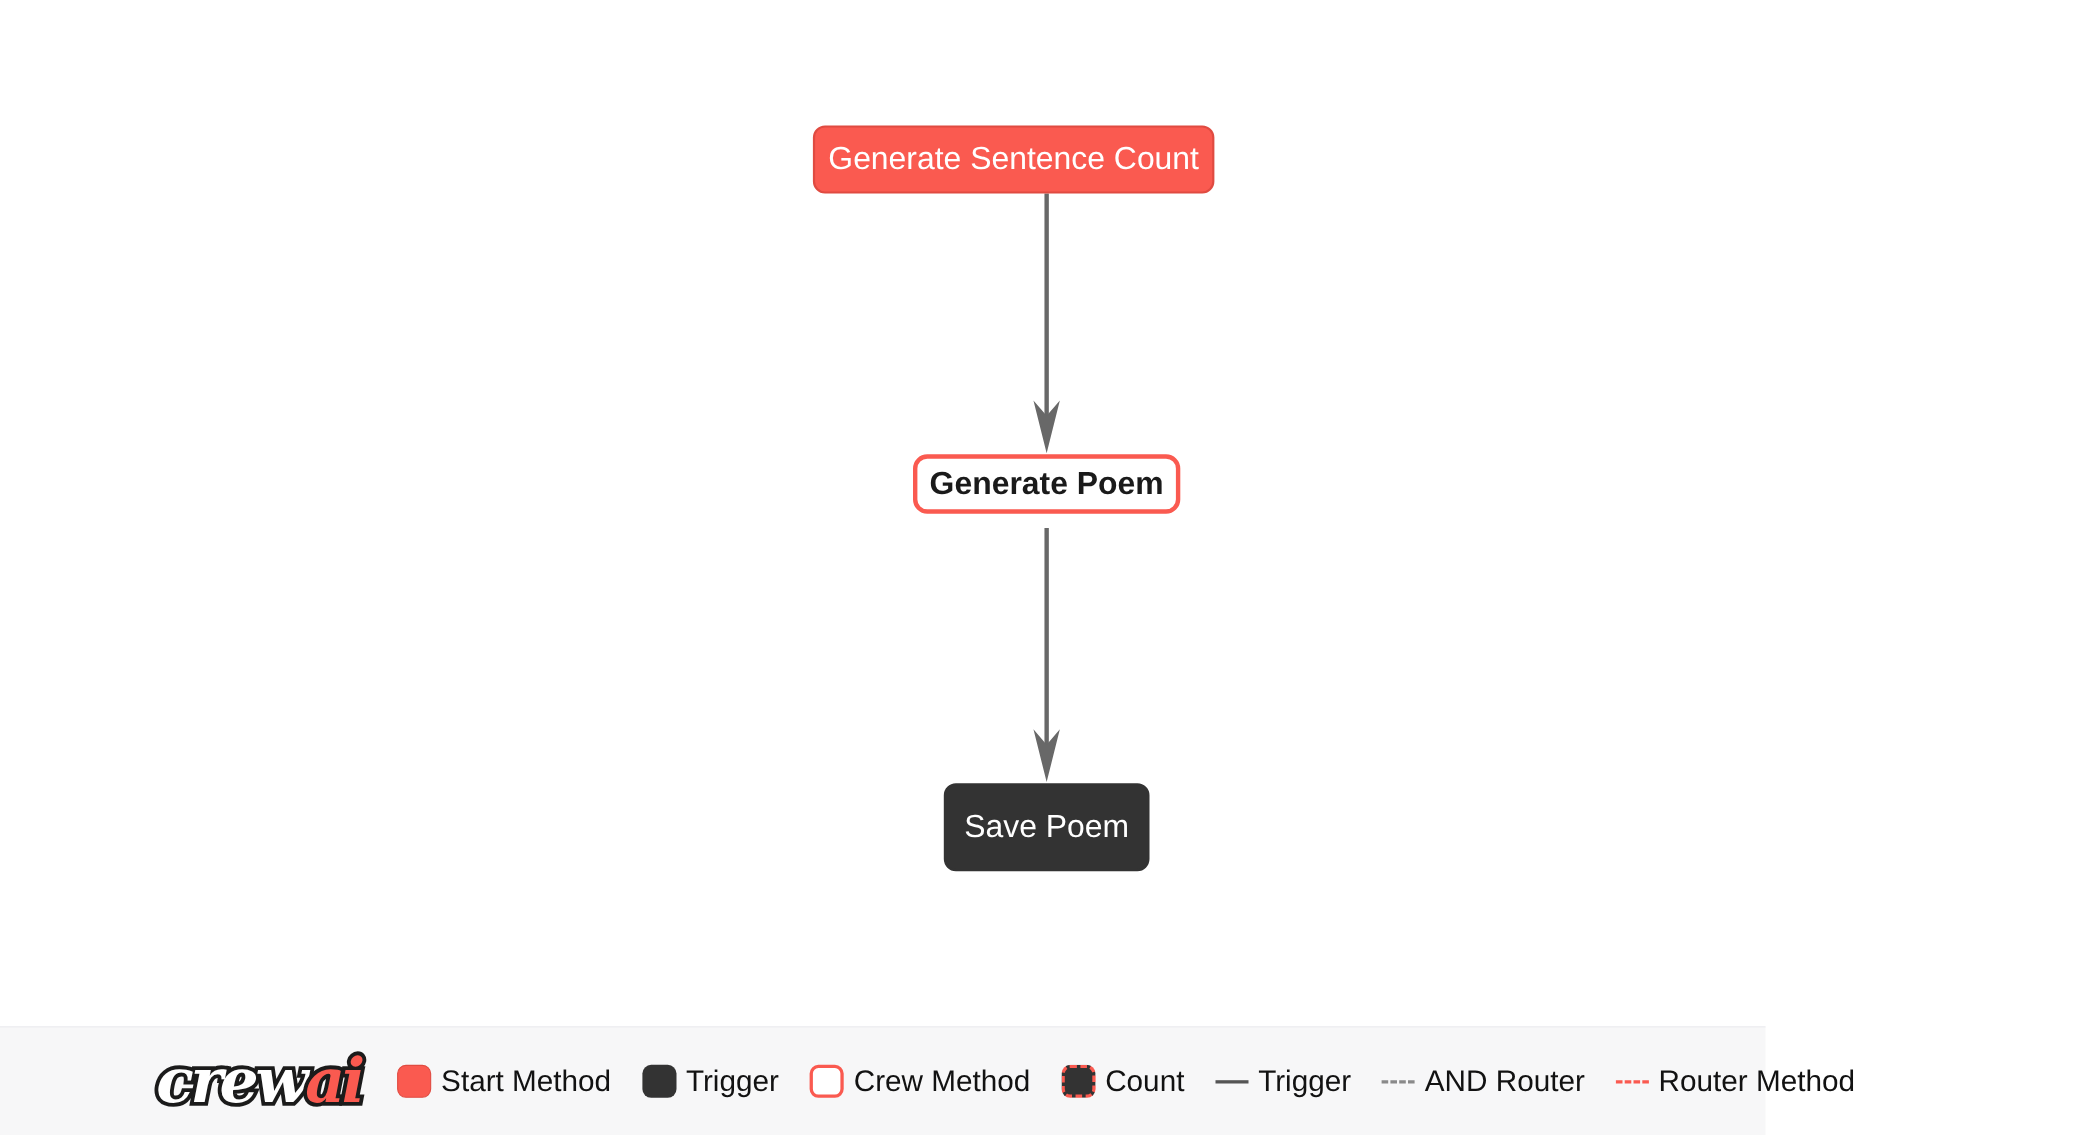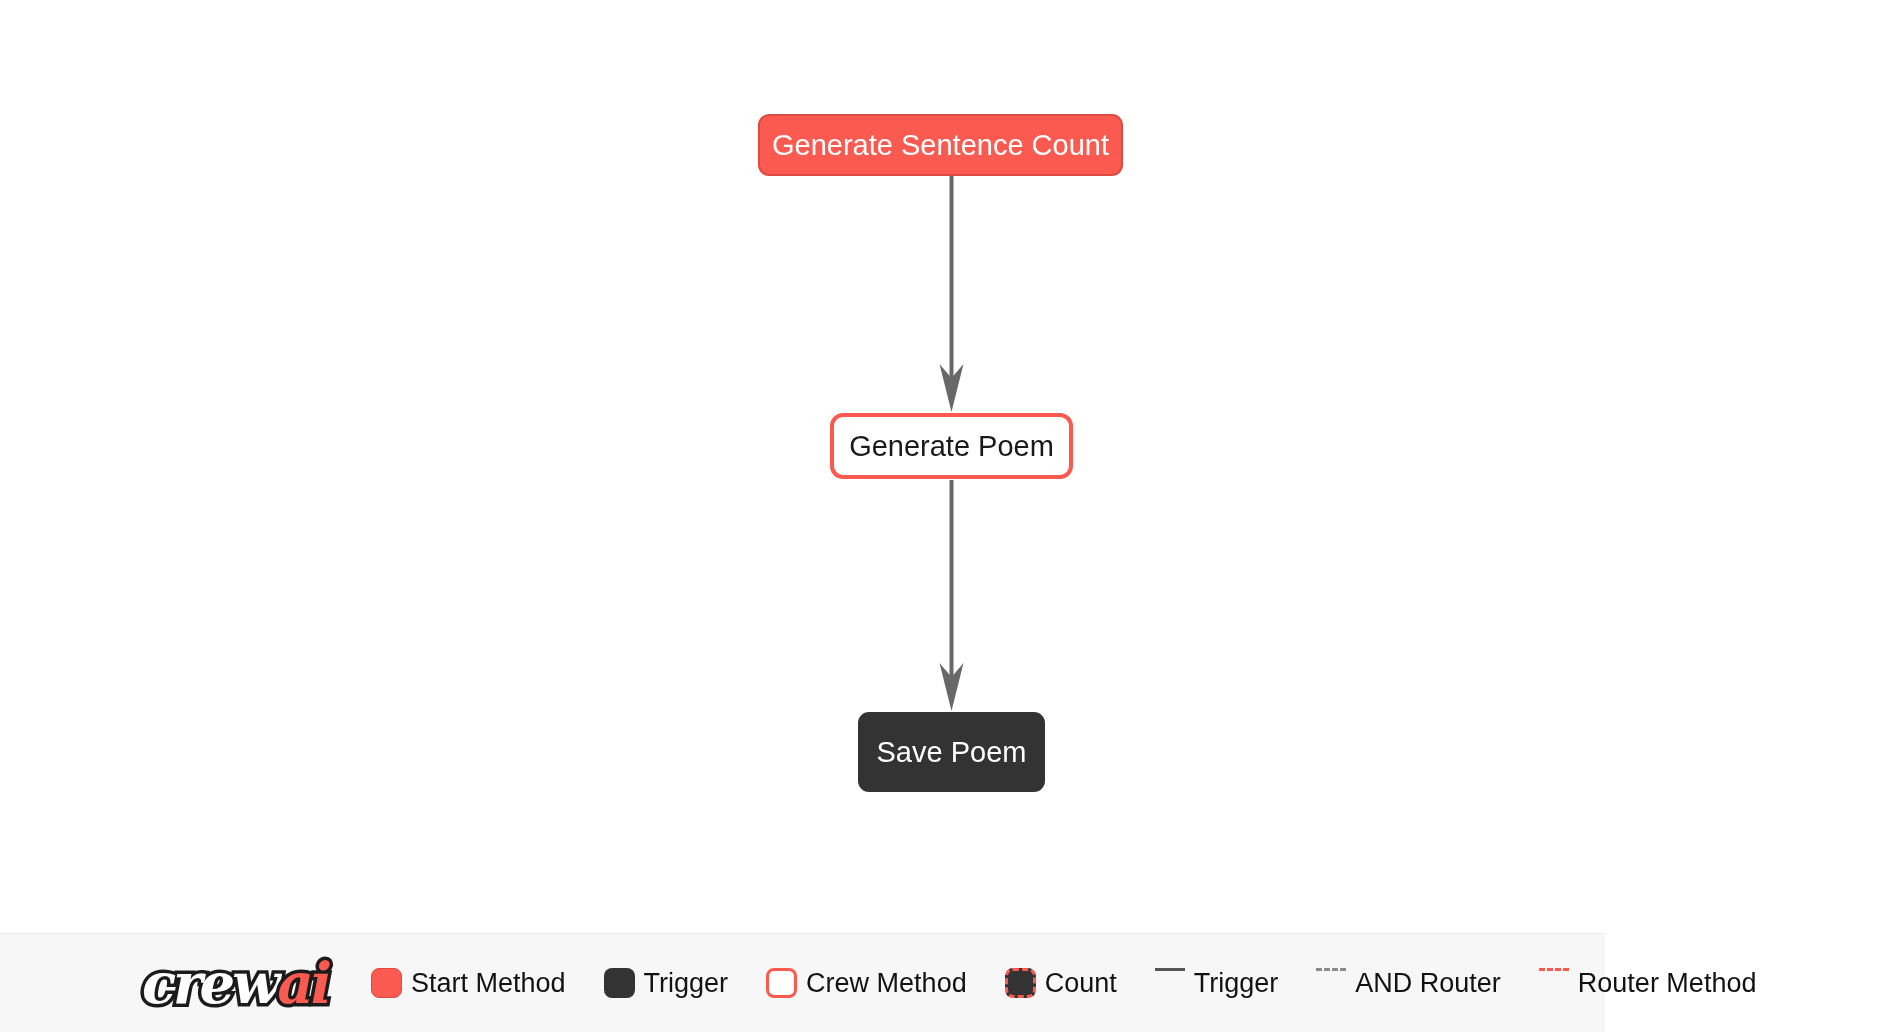--- a/index.html
+++ b/index.html
@@ -35,48 +35,48 @@
     background: #ffffff;
     border: 4px solid var(--crew-border, #fa5a50);
     color: #1a1a1a;
     border-radius: 13px;
   }
   .node.method {
     background: var(--method-dark, #333333);
     border: 2px solid var(--method-dark, #333333);
     color: #ffffff;
   }
-  .node-1 { left: 758px; top: 114px; width: 365px; height: 62px; }
-  .node-2 { left: 830px; top: 413px; width: 243px; height: 66px; }
+  .node-1 { left: 739px; top: 114px; width: 365px; height: 62px; }
+  .node-2 { left: 830px; top: 413px; width: 243px; height: 54px; font-weight: bold; }
   .node-3 { left: 858px; top: 712px; width: 187px; height: 80px; }
 
   
   .legend-bar {
     position: absolute; left: 0; bottom: 0;
     width: 1605px; height: 99px;
     background: var(--legend-bg, #f7f7f8);
     border-top: 1px solid #ececee;
     display: flex; align-items: center;
     padding-left: 142px;
-    column-gap: 38px;
+    column-gap: 28px;
   }
   .logo {
     font-family: "DejaVu Serif", serif;
     font-style: italic; font-weight: 900;
     font-size: 56px; letter-spacing: -3px;
     -webkit-text-stroke: 7px #1b1b1b;
     paint-order: stroke fill;
     white-space: nowrap;
     margin-right: 4px;
     user-select: none;
   }
   .logo .crew { color: #ffffff; }
   .logo .ai   { color: var(--start-method, #fa5a50); }
 
-  .legend-item { display: flex; column-gap: 9px; }
+  .legend-item { display: flex; align-items: center; column-gap: 9px; }
   .legend-label { font-size: 27px; color: #121212; white-space: nowrap; }
 
   .swatch { width: 31px; height: 30px; border-radius: 8px; flex: 0 0 auto; }
   .swatch.start  { background: var(--start-method, #fa5a50); border: 1px solid var(--start-method-border, #e04b41); }
   .swatch.method { background: var(--method-dark, #333333); }
   .swatch.crew   { background: #ffffff; border: 3px solid var(--crew-border, #fa5a50); }
   .swatch.router { background: var(--method-dark, #333333); border: 3.5px dashed var(--router-trigger-line, #fa5a50); }
 
   .line-swatch { width: 30px; height: 0; flex: 0 0 auto; }
   .line-swatch.trigger        { border-top: 3px solid var(--trigger-line, #555555); }

